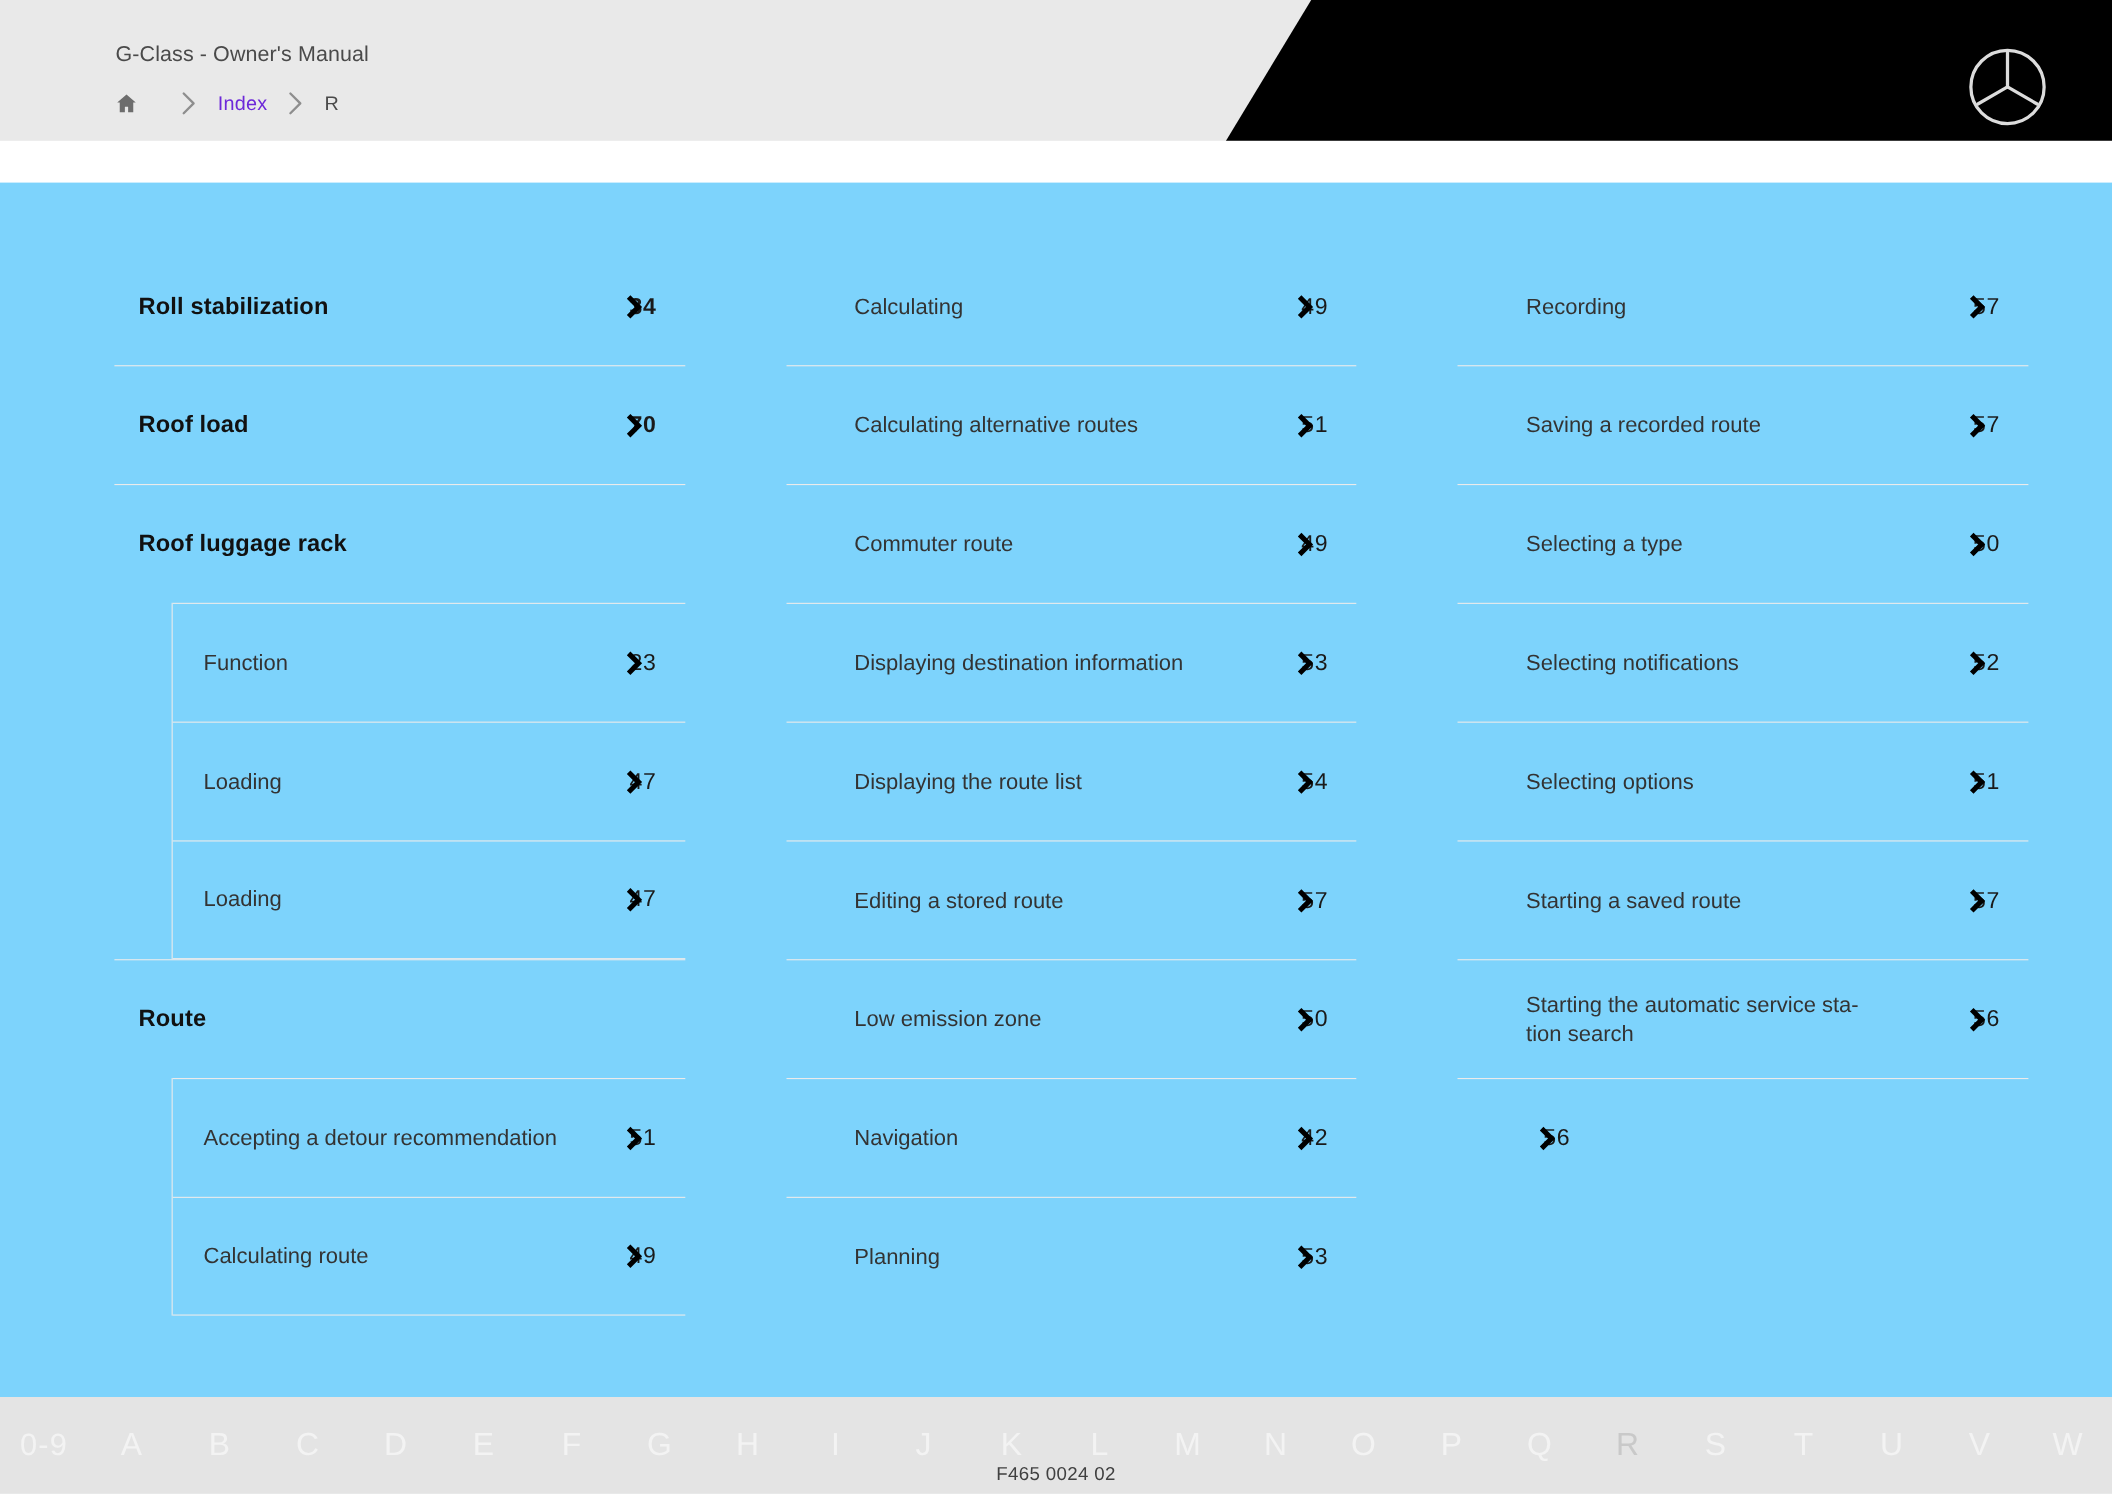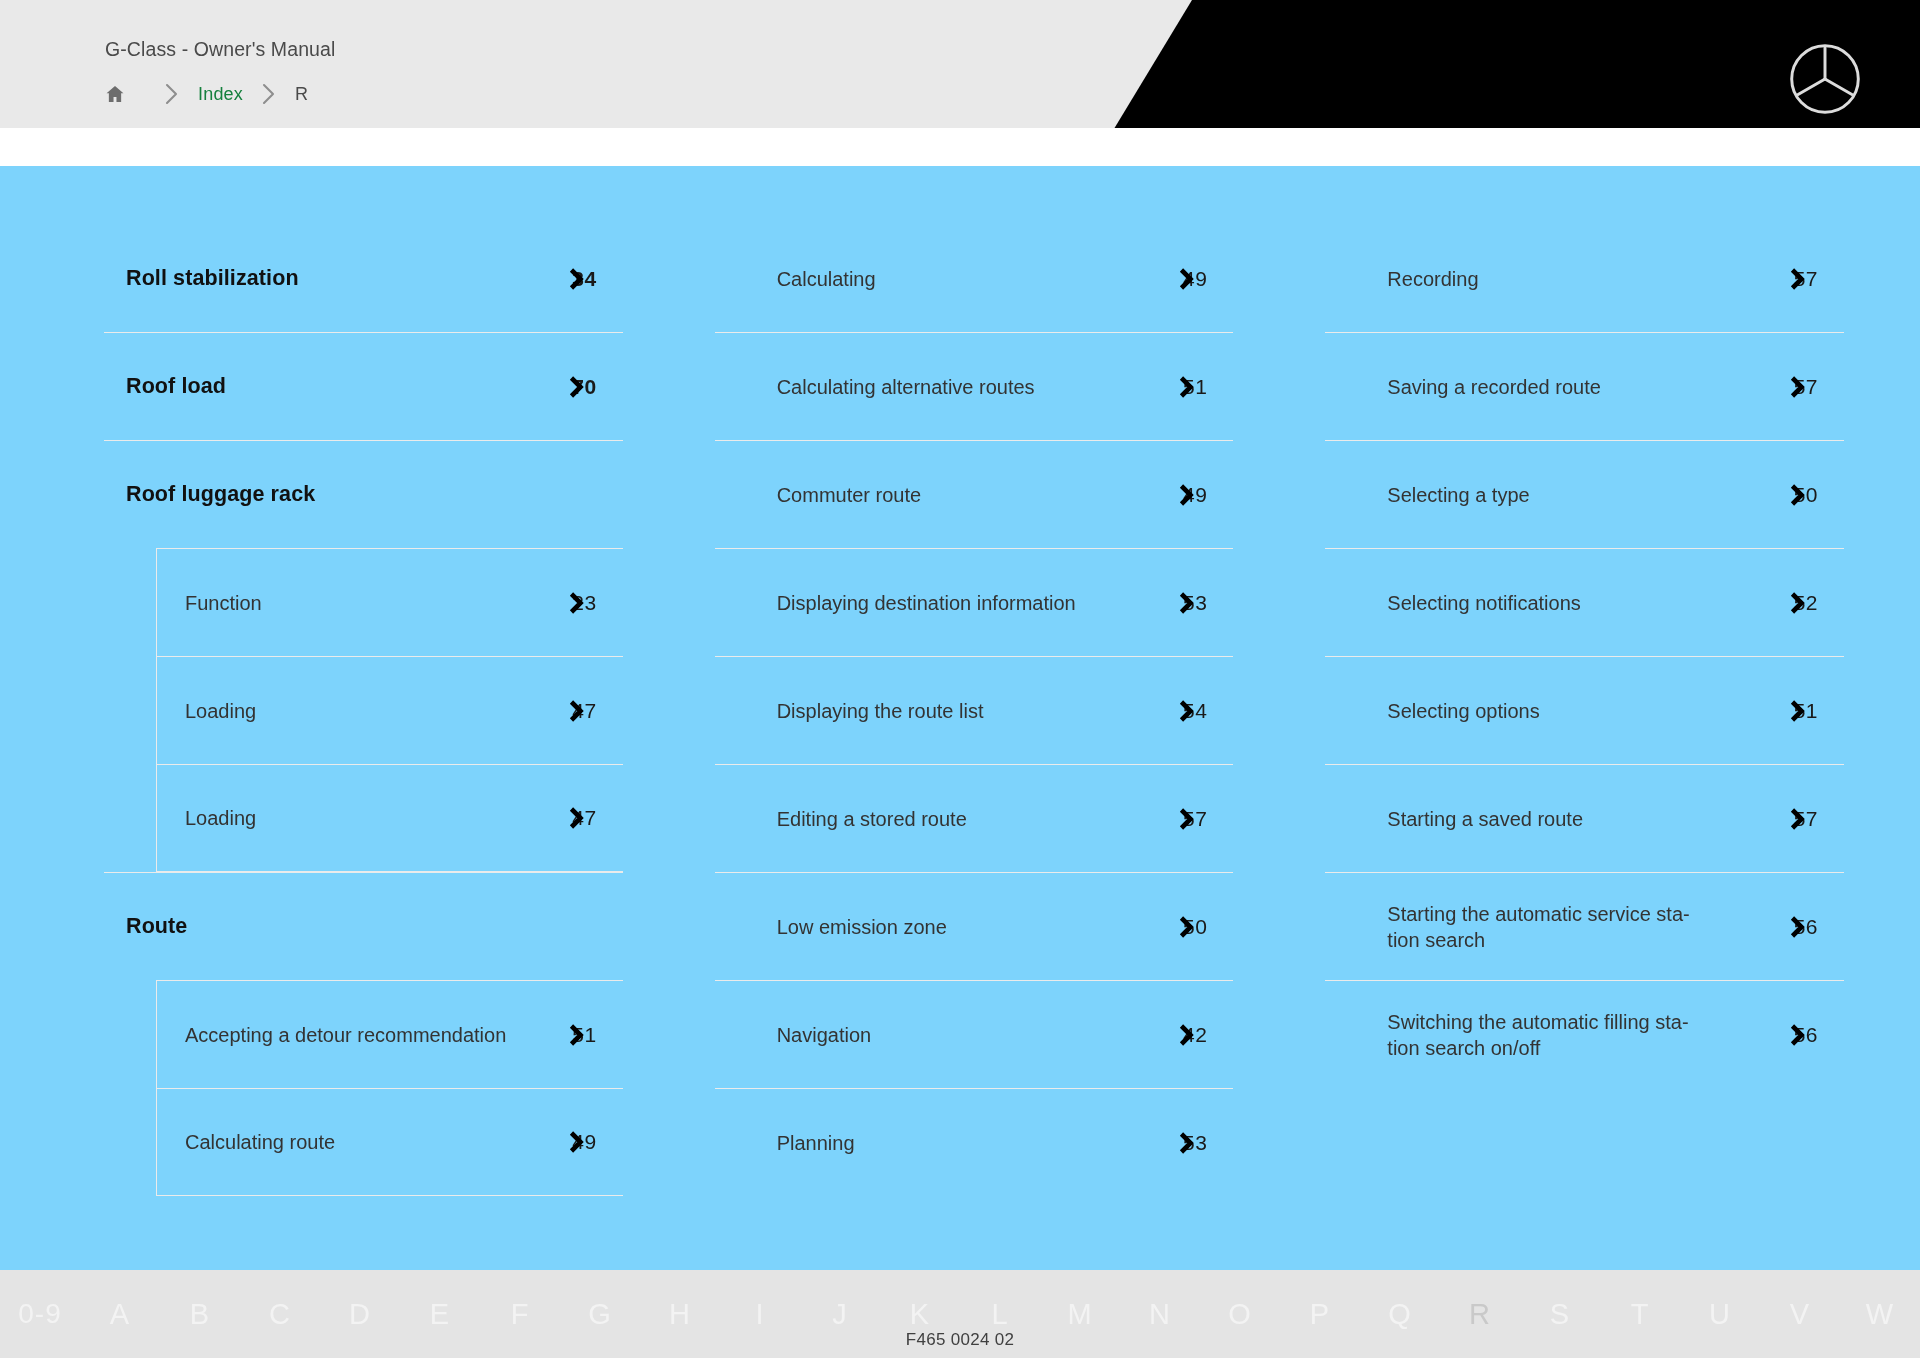--- a/index.html
+++ b/index.html
@@ -45,21 +45,21 @@
     gap:0px;
     height:28px;
   }
   .bc-home { width:22px; height:22px; display:block; margin-right:20px; }
   .bc-sep {
     width:24px; display:flex; align-items:center; justify-content:center;
     margin:0 14px;
   }
   .bc-text {
     font-size:18px;
-    color:#15803d;
+    color:#6d28d9;
     letter-spacing:0.2px;
   }
   .bc-text.current { color:#4a4a4a; }
 
   
   .main {
     position:absolute;
     top:152px; left:0;
     width:1920px; height:1156px;
     background:#7dd3fc;
@@ -354,21 +354,20 @@
               <path d="M8 4 L17 13 L8 22" fill="none" stroke="#000" stroke-width="4.6" stroke-linecap="butt" stroke-linejoin="miter"></path>
             </svg></div>
         </div>
         <div class="entry sub">
           <div class="entry-label">Starting the automatic service sta-<br>tion search</div>
           <div class="page-ref"><span class="num">56</span><svg class="chev" viewBox="0 0 26 26">
               <path d="M8 4 L17 13 L8 22" fill="none" stroke="#000" stroke-width="4.6" stroke-linecap="butt" stroke-linejoin="miter"></path>
             </svg></div>
         </div>
         <div class="entry sub">
-          <div class="entry-label">Switching the automatic filling sta-<br>tion search on/off</div>
           <div class="page-ref"><span class="num">56</span><svg class="chev" viewBox="0 0 26 26">
               <path d="M8 4 L17 13 L8 22" fill="none" stroke="#000" stroke-width="4.6" stroke-linecap="butt" stroke-linejoin="miter"></path>
             </svg></div>
         </div>
       </div>
     </div>
 </div>
 
 <div class="footer">
   <div class="alpha-bar" id="alpha-bar">

